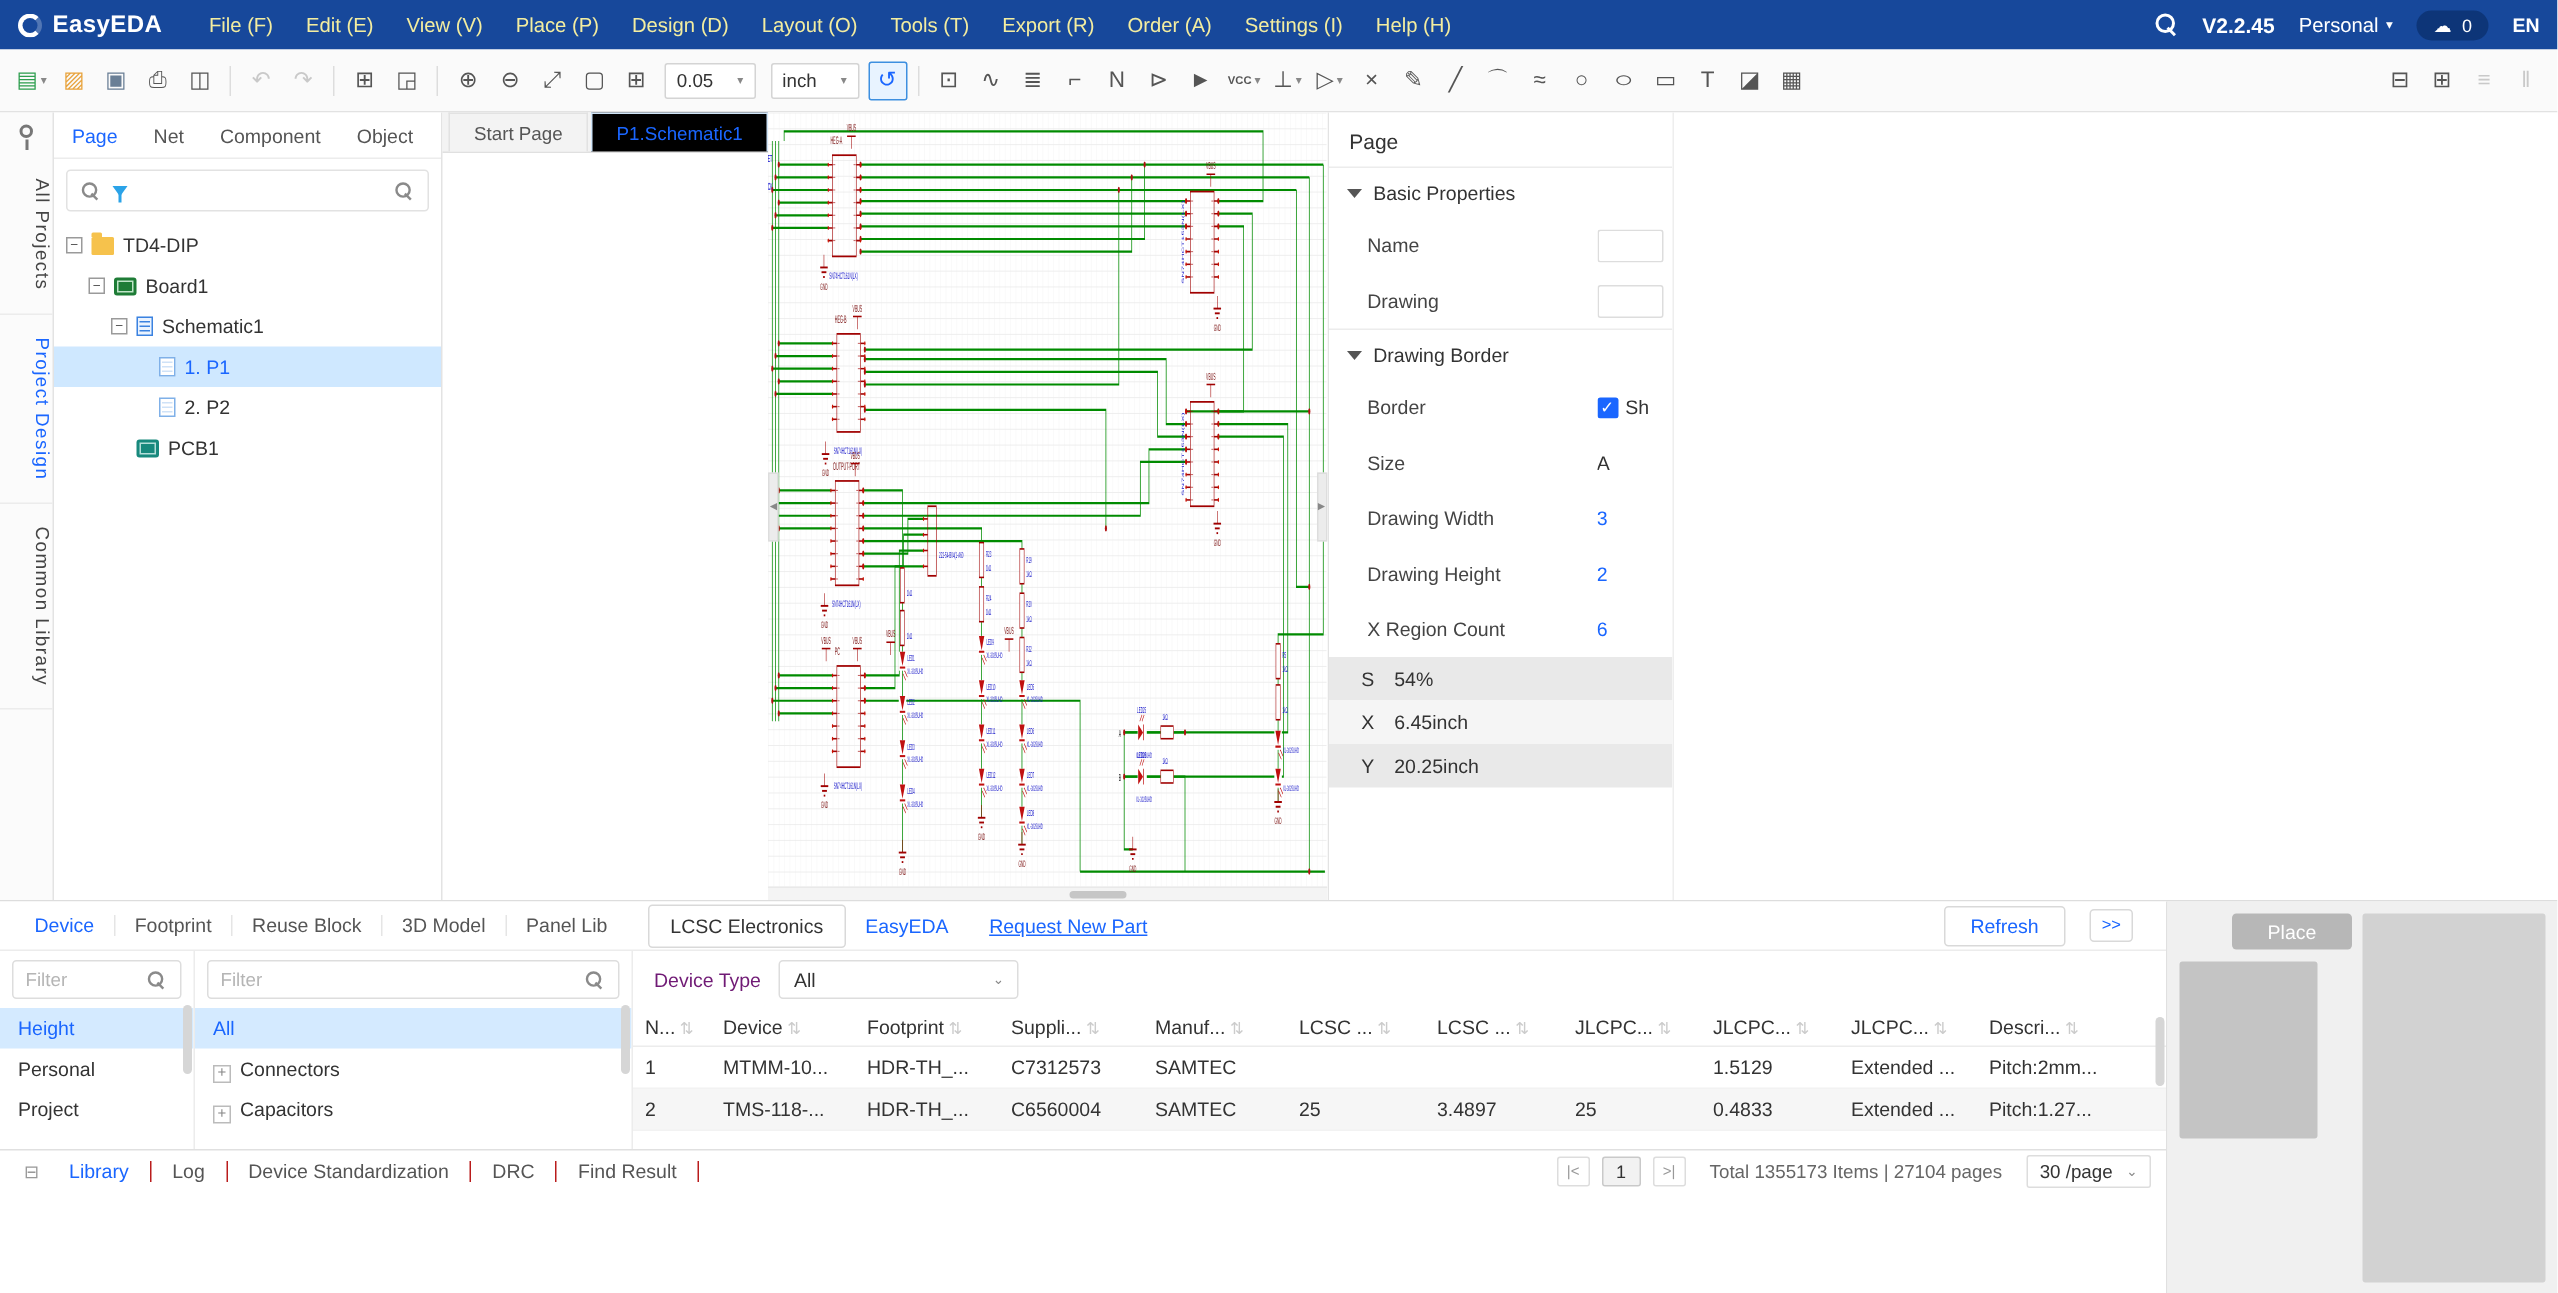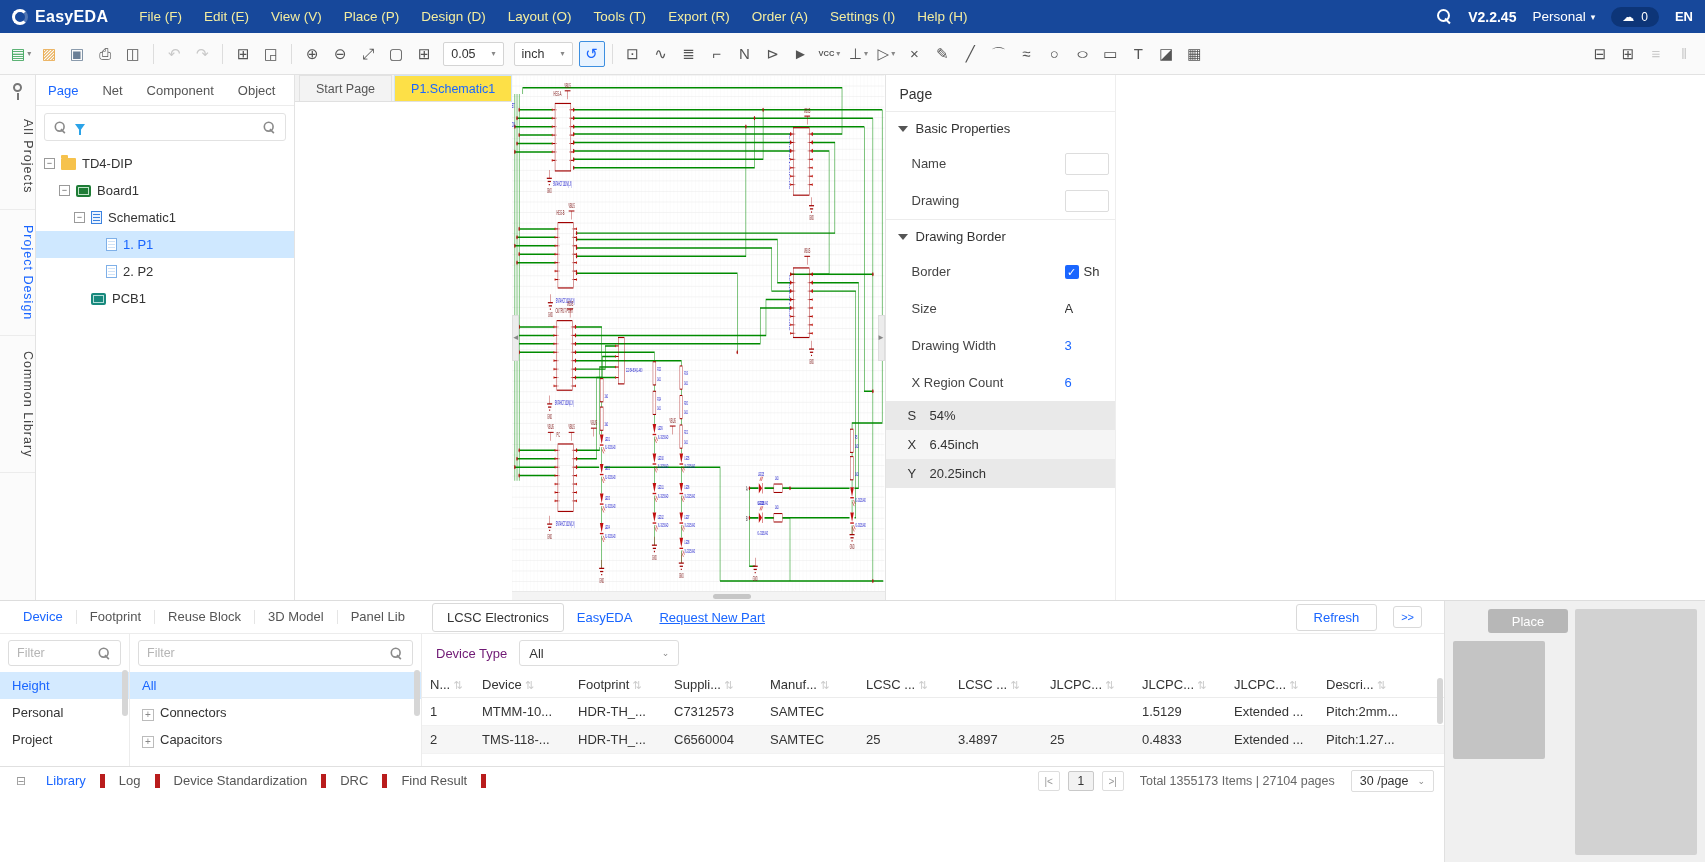--- a/index.html
+++ b/index.html
@@ -67,21 +67,21 @@
 .ico-schematic{width:11px;height:13px;border:1px solid #3b82e0;background:#eaf3ff}
 .ico-schematic::before{content:"";position:absolute;left:1px;top:2px;right:1px;height:1px;background:#3b82e0;box-shadow:0 3px 0 #3b82e0,0 6px 0 #3b82e0}
 .ico-page{width:11px;height:13px;border:1px solid #7fb0e8;background:#fff}
 .ico-page::before{content:"";position:absolute;left:1px;top:2px;right:1px;height:1px;background:#cfe2f7;box-shadow:0 3px 0 #cfe2f7,0 6px 0 #cfe2f7}
 .ico-pcb{background:#18897d;border-radius:2px}
 .ico-pcb::before{content:"";position:absolute;inset:2px;border:1px solid #b4ded9}
 
 .canvas-wrap{flex:1;display:flex;flex-direction:row;min-width:0;position:relative}
 .canvas-tabs{height:27px;background:#f3f3f3;border-bottom:1px solid #e0e0e0;display:flex;align-items:flex-end;padding-left:4px;gap:2px;flex:0 0 auto}
 .c-tab{height:26px;line-height:26px;padding:0 16px;font-size:12.5px;color:#555;background:#f3f3f3;border:1px solid #e2e2e2;border-bottom:none;cursor:pointer;white-space:nowrap}
-.c-tab.active{background:#fde047;color:#1a66ff;border-color:#cfe4f7}
+.c-tab.active{background:#000000;color:#1a66ff;border-color:#cfe4f7}
 .canvas{flex:1;position:relative;overflow:hidden;background:#fff}
 .canvas svg{position:absolute;inset:0}
 .panel-handle{position:absolute;top:50%;transform:translateY(-50%);width:7px;height:46px;background:#ececec;border:1px solid #ddd;display:flex;align-items:center;justify-content:center;font-size:8px;color:#888;cursor:pointer;z-index:5}
 .handle-left{left:0}.handle-right{right:0}
 .h-scroll{position:absolute;bottom:0;left:0;right:0;height:9px;background:#f4f4f4;border-top:1px solid #e9e9e9;z-index:4}
 .h-thumb{position:absolute;left:54%;width:38px;height:5px;top:2px;background:#c6c6c6;border-radius:3px;cursor:pointer}
 
 .right-panel{width:230px;border-left:1px solid #e3e3e3;display:flex;flex-direction:column;background:#fff;overflow:hidden;flex:0 0 auto}
 .rp-title{padding:11px 14px 9px;font-size:14px;color:#333}
 .rp-section-h{display:flex;align-items:center;gap:8px;padding:9px 12px;border-top:1px solid #ececec;color:#333;font-size:13px;cursor:pointer}
@@ -129,21 +129,21 @@
 .dt-select{width:160px;height:26px;border:1px solid #ddd;border-radius:3px;display:flex;align-items:center;justify-content:space-between;padding:0 9px;font-size:13px;cursor:pointer}
 .dt-select .w-caret{color:#888}
 .grid-table{flex:1;overflow:hidden}
 .grid-table table{border-collapse:collapse;width:100%;table-layout:fixed;font-size:13px}
 .grid-table th{font-weight:normal;color:#333;text-align:left;padding:5px 8px;border-bottom:1px solid #ececec;white-space:nowrap;overflow:hidden;cursor:pointer}
 .sort{color:#ccc;font-size:11px;margin-left:3px}
 .grid-table td{padding:6px 8px;border-bottom:1px solid #f2f2f2;white-space:nowrap;overflow:hidden;color:#333}
 .grid-table tr.alt{background:#f6f6f6}
 .status-bar{height:29px;border-top:1px solid #e0e0e0;display:flex;align-items:center;padding:0 10px;background:#fff;flex:0 0 auto}
 .sb-icon{color:#999;font-size:12px;margin:0 6px;cursor:pointer}
-.sb-tab{padding:0 14px;color:#555;font-size:13px;border-right:5px solid #b91c1c;cursor:pointer;line-height:14px;white-space:nowrap}
+.sb-tab{padding:0 14px;color:#555;font-size:13px;border-right:1px solid #b91c1c;cursor:pointer;line-height:14px;white-space:nowrap}
 .sb-tab.active{color:#1a66ff}
 .sb-right{margin-left:auto;display:flex;align-items:center;gap:8px}
 .pg-btn{min-width:22px;height:20px;border:1px solid #ddd;border-radius:2px;color:#999;font-size:10px;display:flex;align-items:center;justify-content:center;background:#fff;cursor:pointer;padding:0 3px}
 .pg-cur{min-width:26px;height:20px;border:1px solid #c9c9c9;background:#f2f2f2;text-align:center;line-height:19px;font-size:12px;border-radius:2px}
 .total-text{color:#666;font-size:12.5px;margin:0 8px;white-space:nowrap}
 .per-page{border:1px solid #ddd;border-radius:2px;height:22px;display:flex;align-items:center;padding:0 8px;gap:9px;font-size:12.5px;color:#333;cursor:pointer;background:#fff}
 .bp-rest{flex:1;background:#fff}
 .bottom-right{flex:1;background:#f0f0f0;position:relative;min-width:0}
 .place-btn{position:absolute;top:8px;right:137px;width:80px;height:24px;background:#b7b7b7;color:#fff;border:none;border-radius:3px;font-size:13px;cursor:pointer;font-family:inherit}
 .ph-box{position:absolute;background:#c4c4c4;border-radius:2px}
@@ -1193,20 +1193,26 @@
               <span class="rp-val">A</span>
             </span>
           </div>
           <div class="rp-row">
             <span class="rp-label">Drawing Width</span>
             <span class="rp-field">
               <span class="rp-val blue">3</span>
             </span>
           </div>
           <div class="rp-row">
+            <span class="rp-label">Drawing Height</span>
+            <span class="rp-field">
+              <span class="rp-val blue">2</span>
+            </span>
+          </div>
+          <div class="rp-row">
             <span class="rp-label">X Region Count</span>
             <span class="rp-field">
               <span class="rp-val blue">6</span>
             </span>
           </div>
         </div>
       <div id="rp-readouts">
           <div class="ro-row">
             <span class="ro-label">S</span>
             <span>54%</span>

